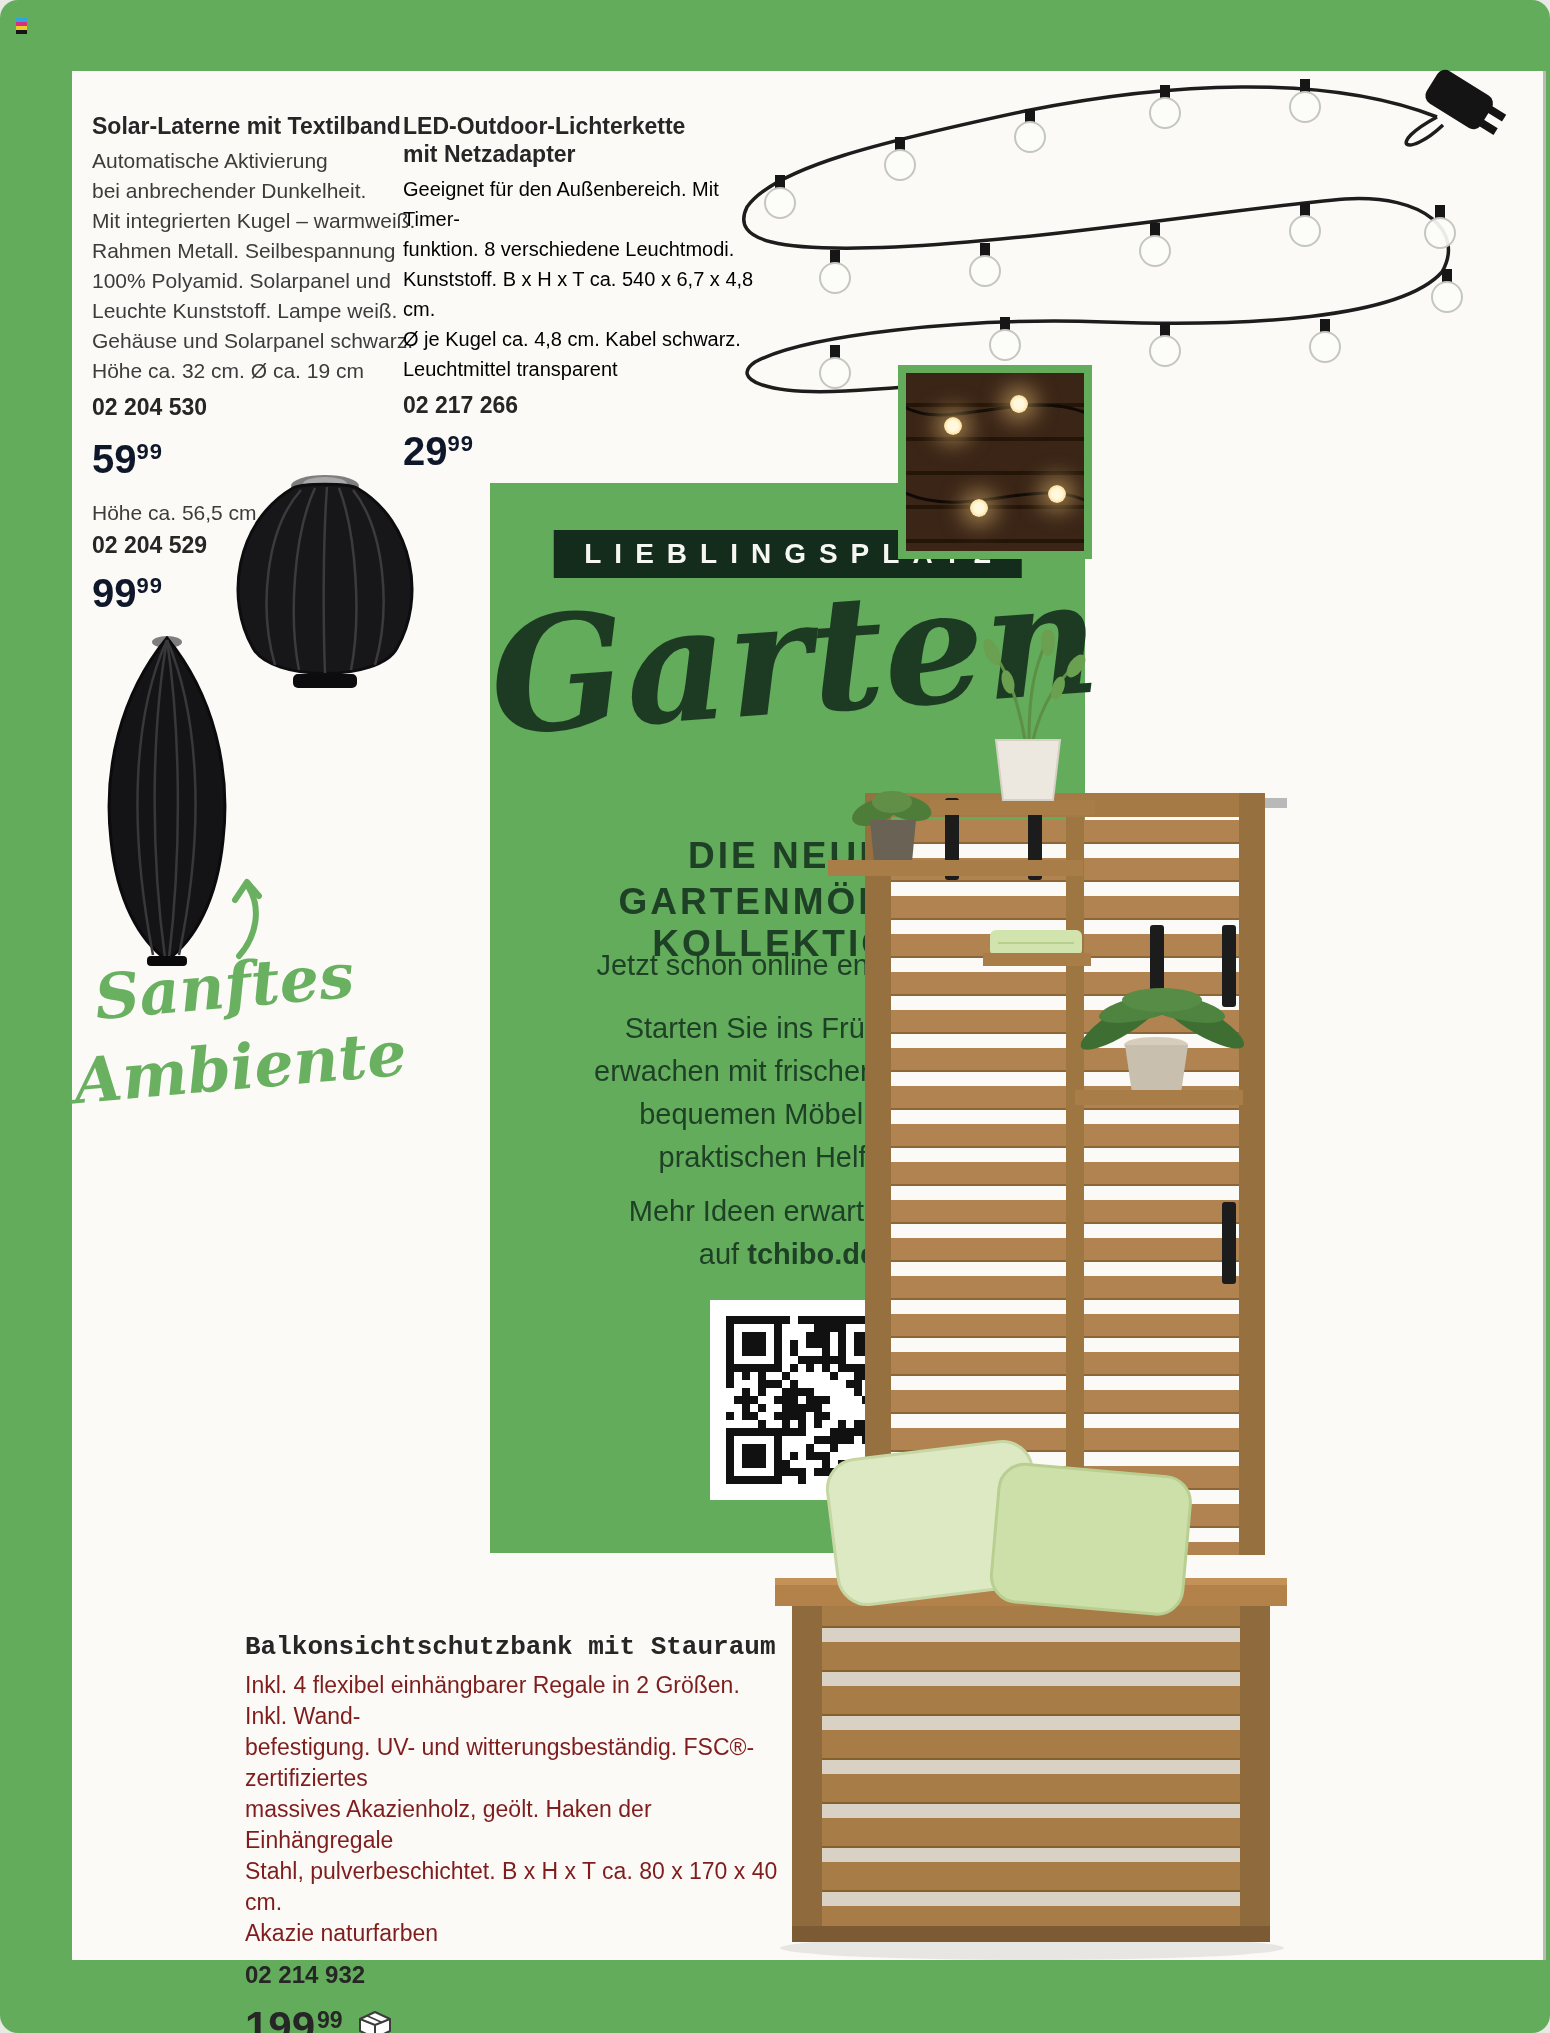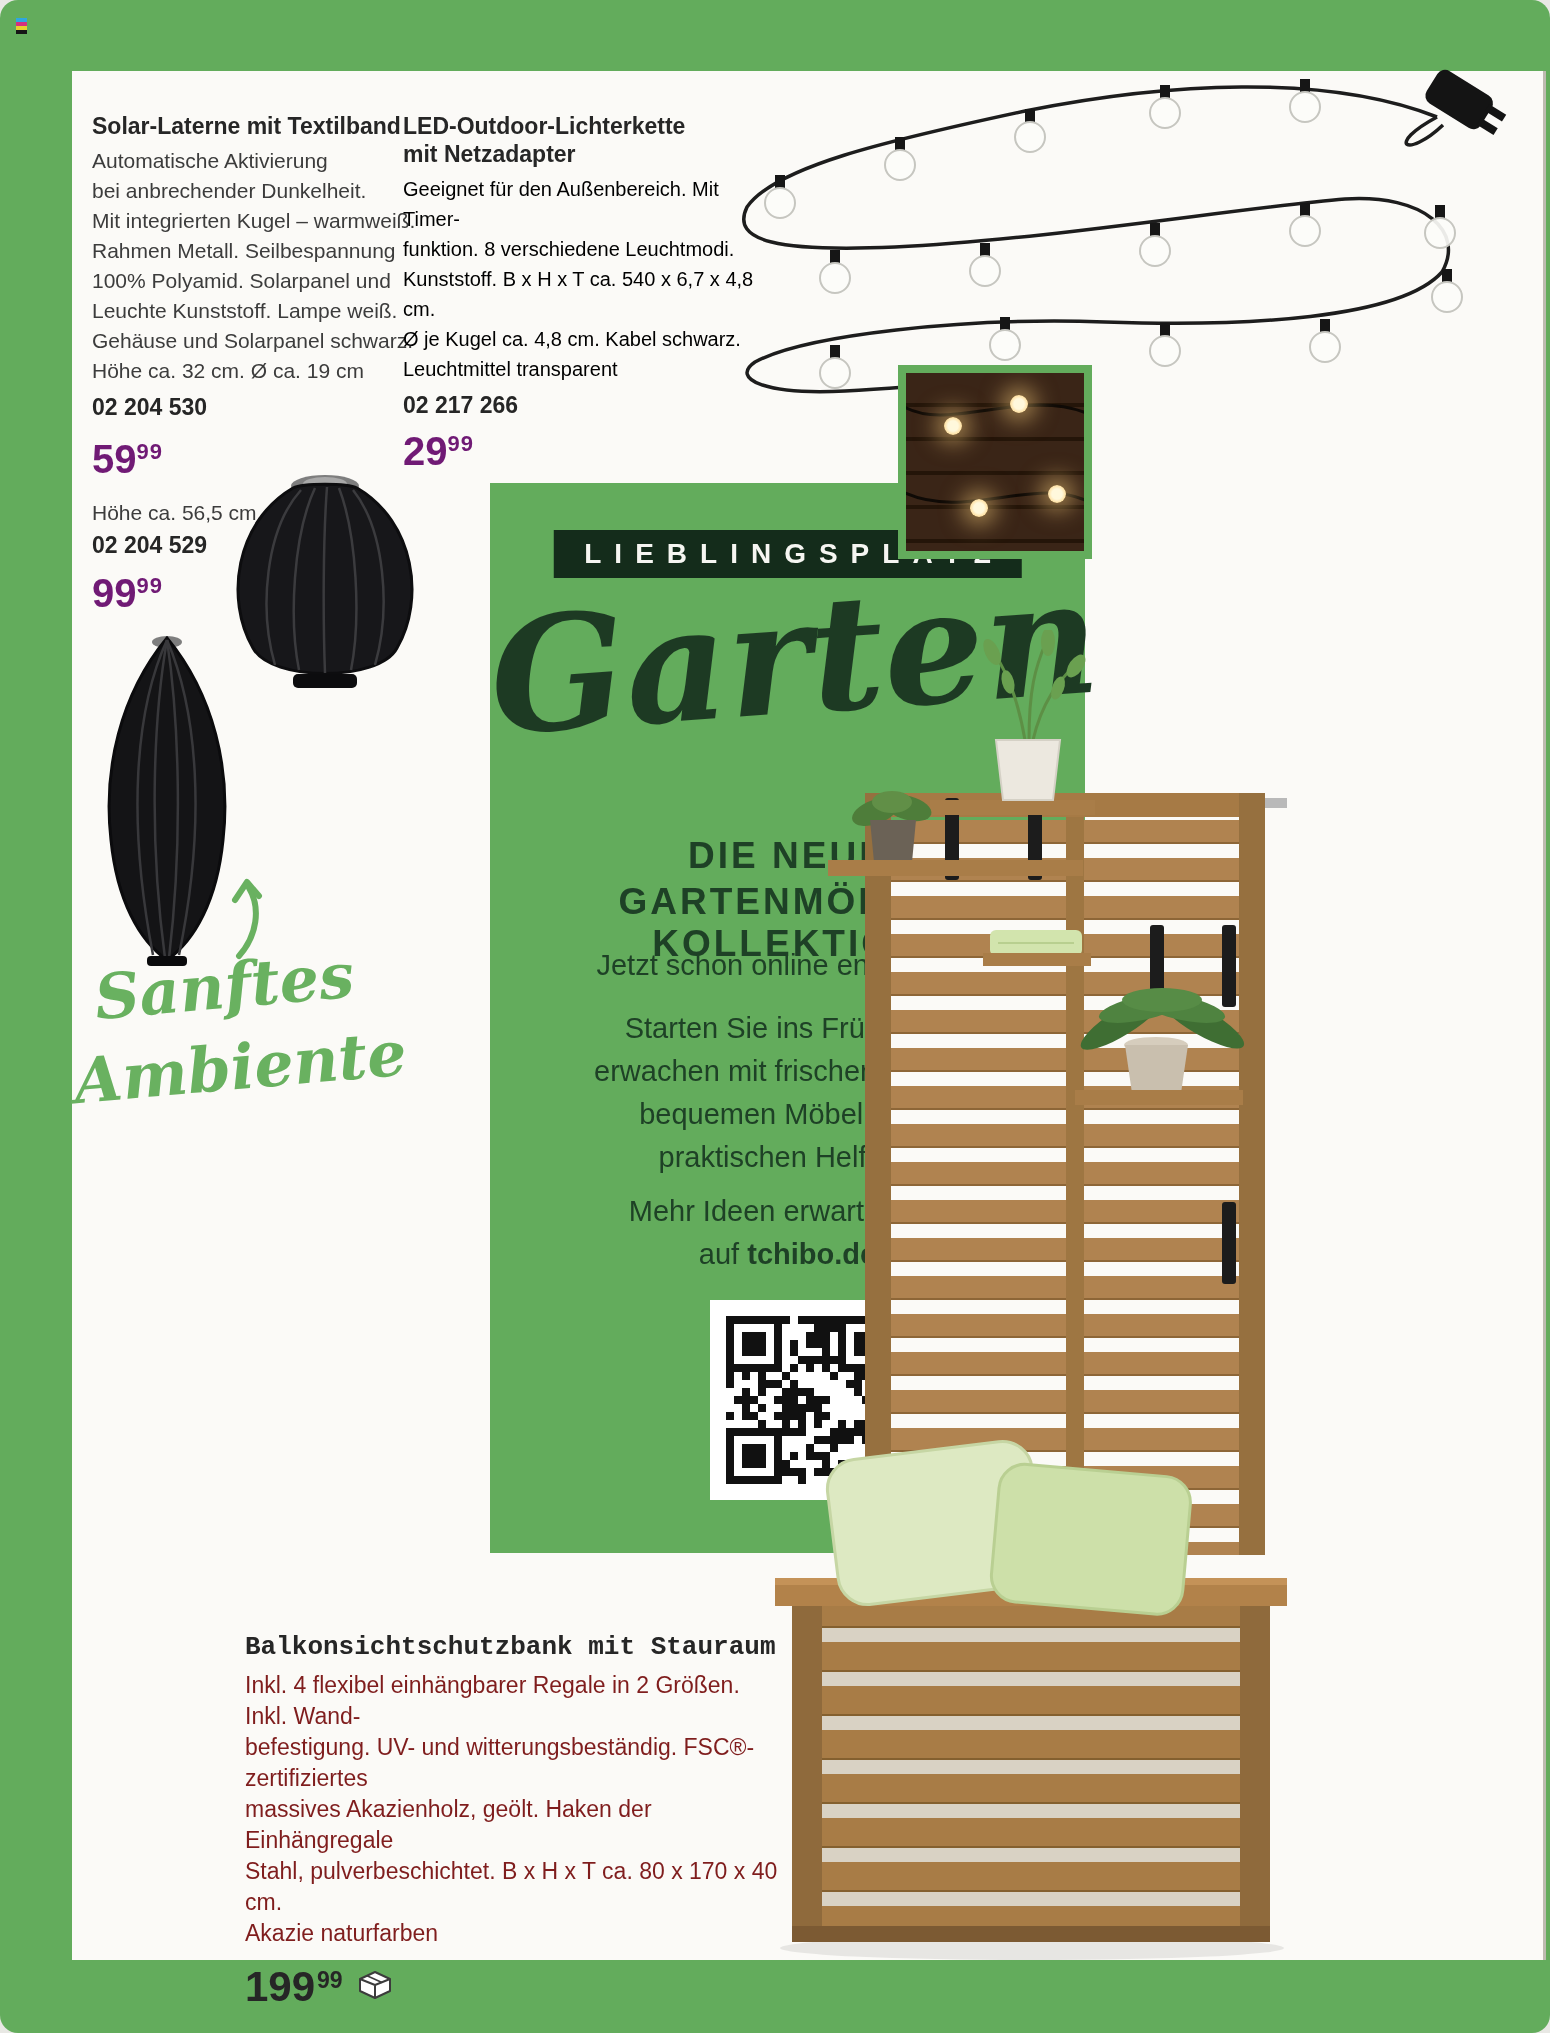--- a/index.html
+++ b/index.html
@@ -11,21 +11,21 @@
 
   
   .reg{left:16px;top:18px;width:11px;height:16px;display:flex;flex-direction:column;}
   .reg span{display:block;width:11px;height:4px;}
 
   
   .ptitle{font-size:23px;font-weight:bold;color:#262626;line-height:28px;margin:0 0 6px 0;}
   .pline{font-size:21px;color:#3c3c3c;line-height:30px;}
   .pline2{font-size:20px;color:#000000;line-height:30px;}
   .particle{font-size:23px;font-weight:bold;color:#262626;margin-top:8px;}
-  .price{font-size:40px;font-weight:bold;color:#701a75;margin-top:16px;}
+  .price{font-size:40px;font-weight:bold;color:#0f172a;margin-top:16px;}
   .price .sup{font-size:22px;position:relative;top:-14px;letter-spacing:1px;}
   .bench-title{font-size:26px;font-weight:bold;color:#262626;margin:0 0 8px 0;font-family:Liberation Mono, monospace;}
   .bench-line{font-size:23px;color:#7f1d1d;line-height:31px;}
   .bench-article{font-size:24px;font-weight:bold;color:#262626;margin-top:12px;}
   .bench-price{font-size:42px;font-weight:bold;color:#262626;margin-top:14px;display:flex;align-items:flex-start;}
   .bench-price .sup{font-size:23px;position:relative;top:4px;margin-left:2px;}
   .pkg{margin-left:14px;margin-top:6px;}
 
   
   #panel{left:490px;top:483px;width:595px;height:1070px;background:#63ac5c;}
@@ -483,20 +483,21 @@
     </g>
   </svg>
 
   <section class="abs" style="left:245px;top:1632px;width:540px">
     <h2 class="bench-title">Balkonsichtschutzbank mit Stauraum</h2>
     <div class="bench-line">Inkl. 4 flexibel einhängbarer Regale in 2 Größen. Inkl. Wand-</div>
     <div class="bench-line">befestigung. UV- und witterungsbeständig. FSC®-zertifiziertes</div>
     <div class="bench-line">massives Akazienholz, geölt. Haken der Einhängregale</div>
     <div class="bench-line">Stahl, pulverbeschichtet. B x H x T ca. 80 x 170 x 40 cm.</div>
     <div class="bench-line">Akazie naturfarben</div>
+    <div class="bench-article">02 214 932</div>
     <div class="bench-price">
       <span>199</span>
         <span class="sup">99</span>
       <svg class="pkg" width="36" height="30" viewBox="0 0 36 30">
         <path d="M3,10 L18,3 L33,10 L33,22 L18,29 L3,22 Z" fill="#ffffff" stroke="#3c3c3c" stroke-width="2" stroke-linejoin="round"></path>
         <path d="M3,10 L18,16 L33,10 M18,16 L18,29" fill="none" stroke="#3c3c3c" stroke-width="2" stroke-linejoin="round"></path>
         <path d="M10,6.8 L25,13.5" fill="none" stroke="#3c3c3c" stroke-width="1.5"></path>
       </svg>
     </div>
   </section>

